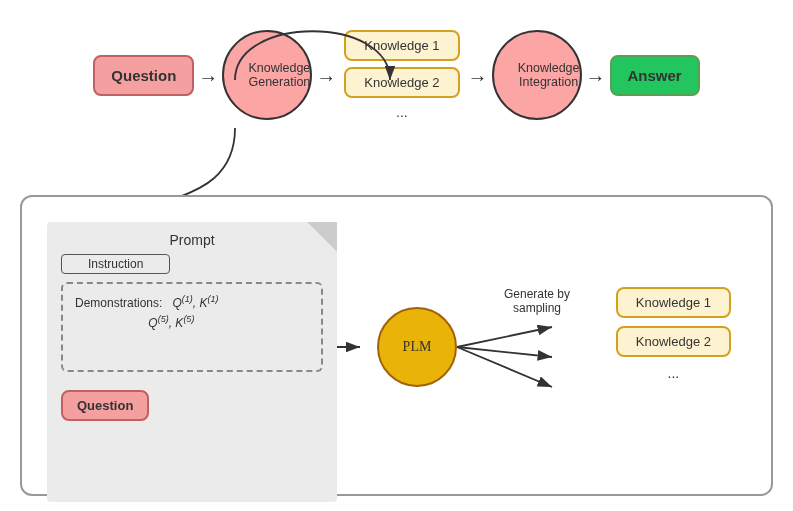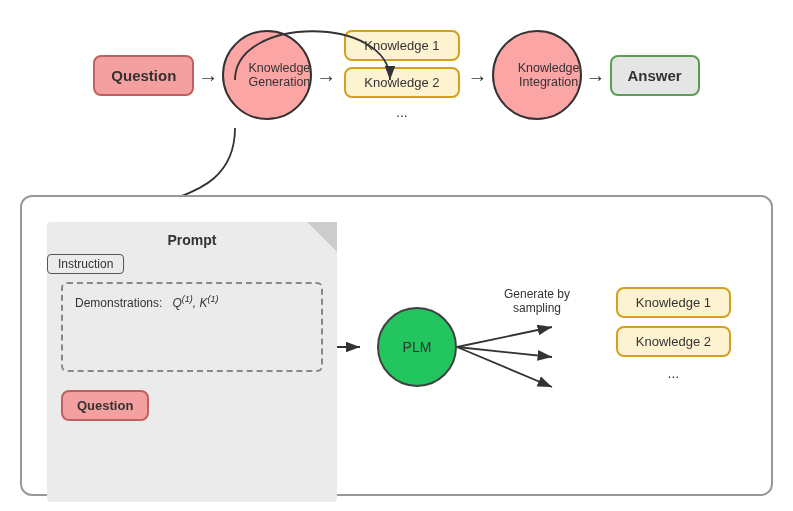--- a/index.html
+++ b/index.html
@@ -77,21 +77,21 @@
       border: 2px solid #d4a020;
       border-radius: 8px;
       padding: 6px 18px;
       font-size: 13px;
       color: #333;
       text-align: center;
       white-space: nowrap;
     }
 
     .answer-box {
-      background: #e5e5e5;
+      background: #22c55e;
       border: 2px solid #5a9e54;
       border-radius: 8px;
       padding: 10px 16px;
       font-size: 15px;
       font-weight: bold;
       color: #333;
       white-space: nowrap;
     }
 
     
@@ -145,32 +145,33 @@
       right: 0;
       width: 30px;
       height: 30px;
       background: #ebebeb;
       clip-path: polygon(0 0, 0 100%, 100% 100%);
     }
 
     .prompt-title {
       text-align: center;
       font-size: 14px;
-      font-weight: bold;
+      font-weight: normal;
       color: #333;
       padding: 10px 0 6px;
     }
 
     .instruction-badge {
       border: 1.5px solid #555;
       border-radius: 4px;
-      padding: 2px 10px;
+      padding: 2px 26px;
       font-size: 12px;
       color: #333;
       display: inline-block;
+      margin-left: 14px;
       background: #ebebeb;
     }
 
     .demonstrations-box {
       margin: 8px 14px;
       border: 2px dashed #888;
       border-radius: 6px;
       padding: 10px 12px;
       font-size: 12px;
       color: #333;
@@ -204,28 +205,29 @@
       margin: 10px 14px;
     }
 
     
     .plm-circle {
       position: absolute;
       top: 110px;
       left: 355px;
       width: 80px;
       height: 80px;
-      border: 2px solid #404040;
+      border: 2px solid #a16207;
       border-radius: 50%;
-      background: #22c55e;
+      background: #eab308;
       display: flex;
       align-items: center;
       justify-content: center;
       font-size: 14px;
       color: #333;
+      font-family: Liberation Serif, serif;
     }
 
     .generate-label {
       position: absolute;
       top: 90px;
       left: 470px;
       font-size: 12px;
       color: #333;
       text-align: center;
       width: 90px;
@@ -336,20 +338,23 @@
       <div class="prompt-title">
         <span>Prompt</span>
       </div>
       <div class="instruction-badge">
         <span>Instruction</span>
       </div>
       <div class="demonstrations-box">
         <div class="demo-line">
           <span>Demonstrations: &nbsp;&nbsp;<span class="italic-text">Q<sup class="sup-text">(1)</sup>, K<sup class="sup-text">(1)</sup></span></span>
         </div>
+        <div class="demo-line">
+          <span>&nbsp;&nbsp;&nbsp;&nbsp;&nbsp;&nbsp;&nbsp;&nbsp;&nbsp;&nbsp;&nbsp;&nbsp;&nbsp;&nbsp;&nbsp;&nbsp;&nbsp;&nbsp;&nbsp;&nbsp;&nbsp;&nbsp;<span class="italic-text">Q<sup class="sup-text">(5)</sup>, K<sup class="sup-text">(5)</sup></span></span>
+        </div>
       </div>
       <div class="question-badge">
         <span>Question</span>
       </div>
     </div>
 
     <div class="plm-circle">
       <span>PLM</span>
     </div>
 

